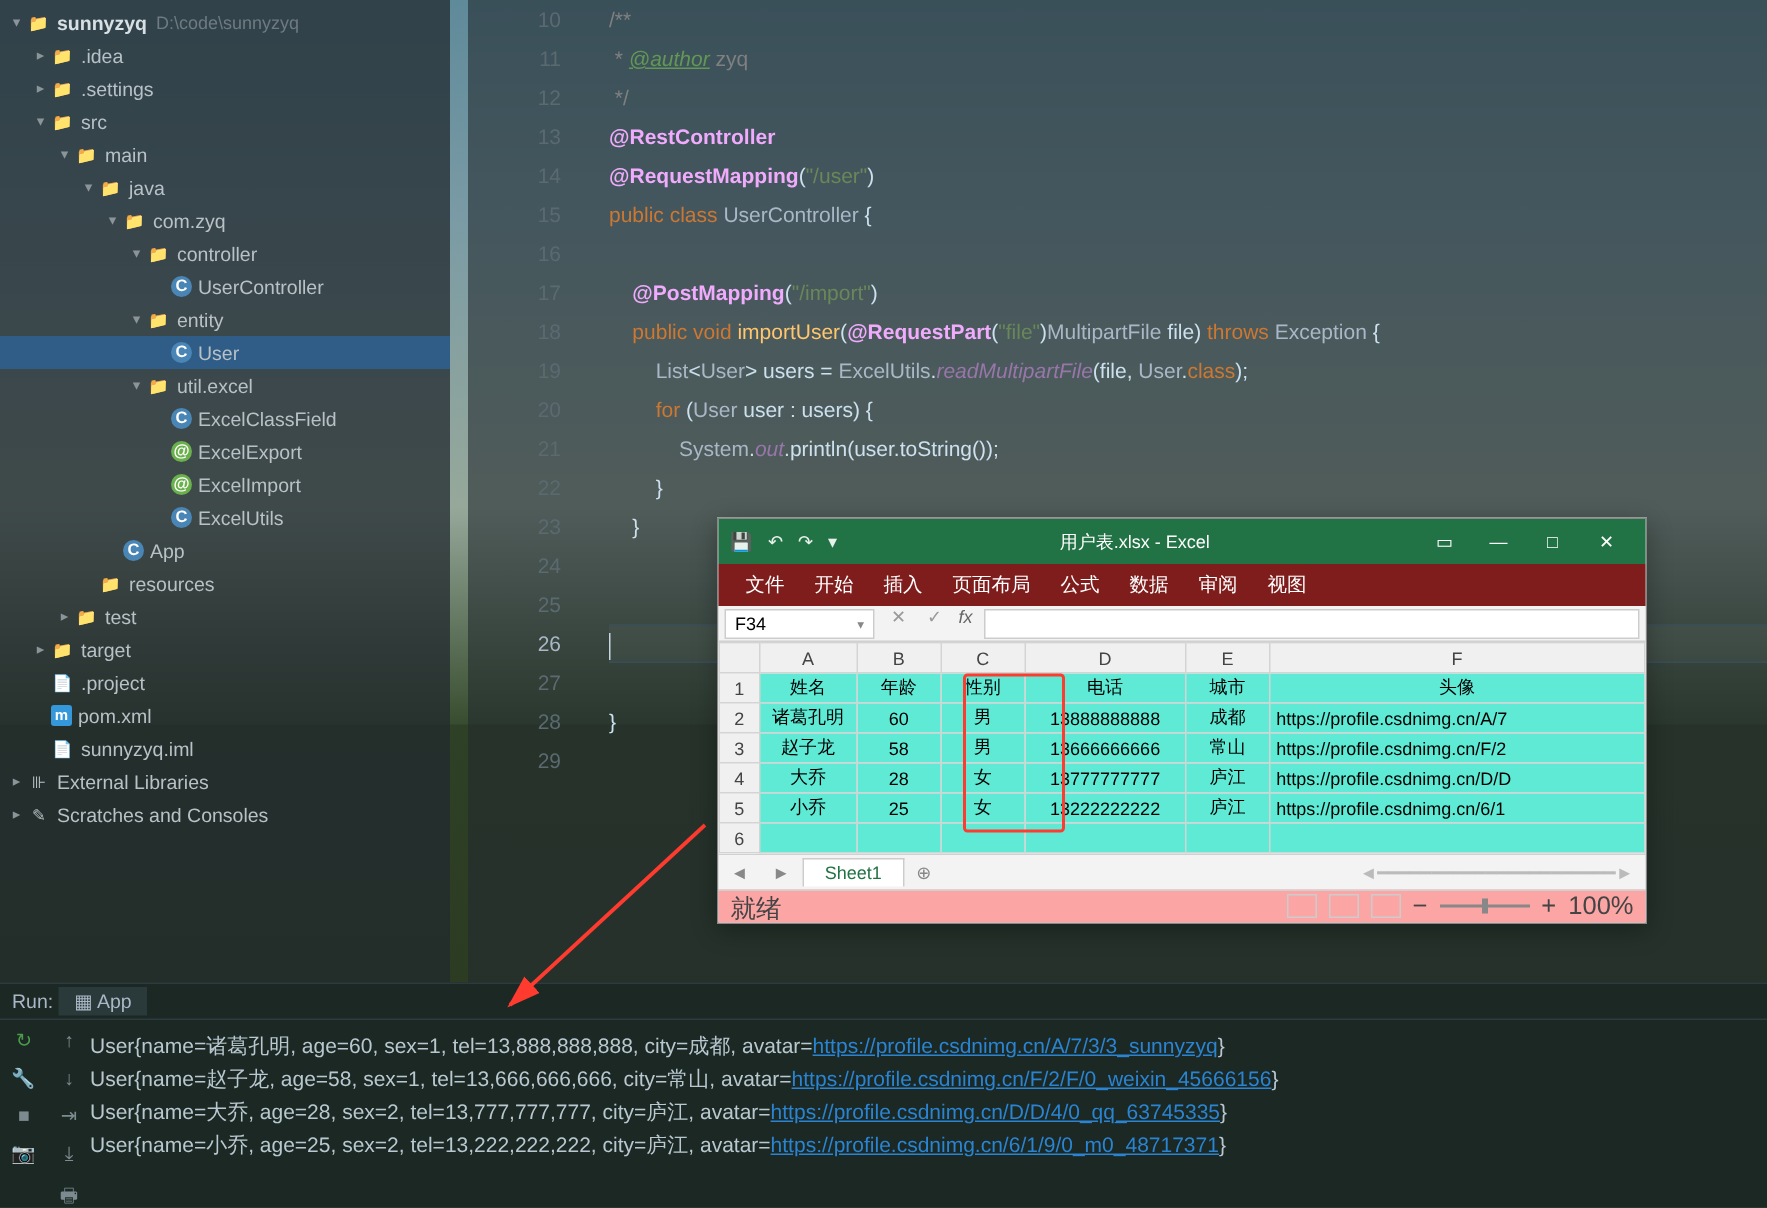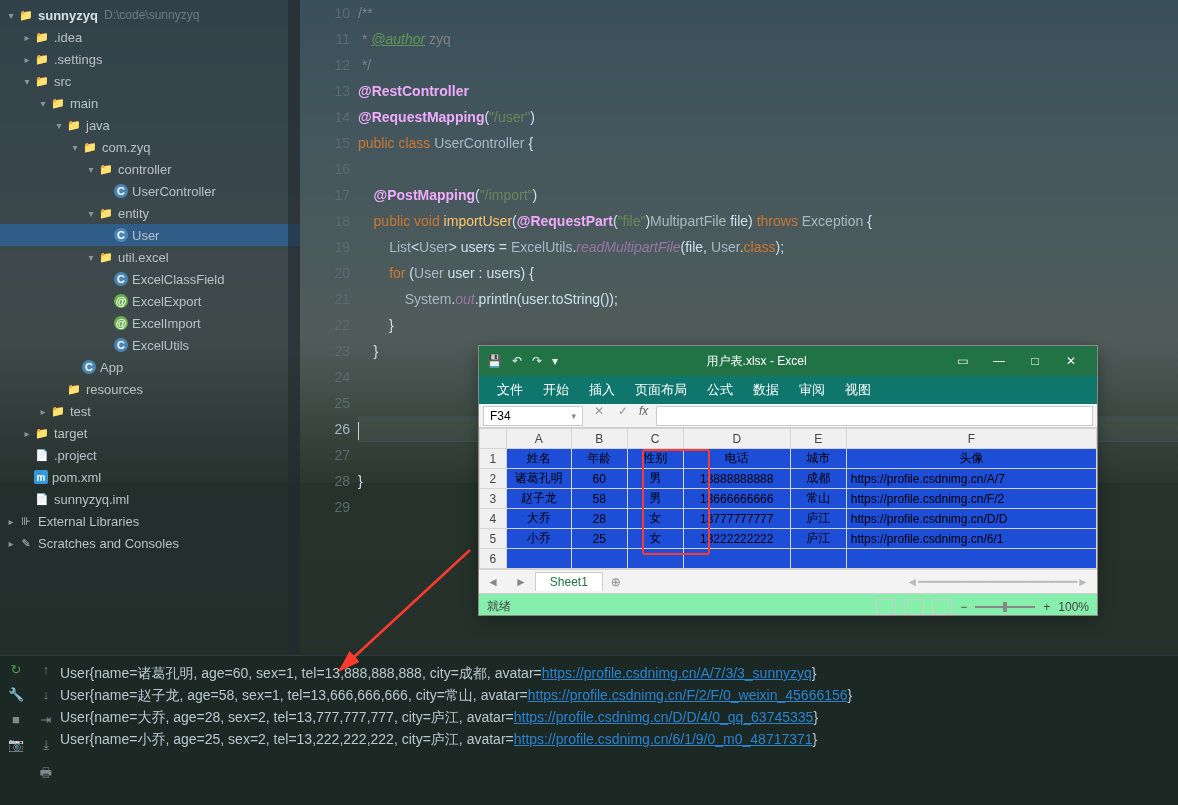--- a/index.html
+++ b/index.html
@@ -23,21 +23,21 @@
 .folder-blue { color: #5da9f6; }
 .folder-orange { color: #e88c3e; }
 .class-icon { background: #4a86b5; border-radius: 50%; width: 14px; height: 14px; color: white; font-weight: bold; }
 .anno-icon { background: #6ab04c; border-radius: 50%; width: 14px; height: 14px; color: white; font-weight: bold; }
 .m-icon { background: #3498db; border-radius: 2px; width: 14px; height: 14px; color: white; font-weight: bold; font-size: 10px; }
 .tree-label { color: #b8c1c6; }
 .tree-label.bold { font-weight: bold; color: #d9e0e4; }
 .tree-path { color: #6e7b82; margin-left: 6px; font-size: 12px; }
 
 
-.editor { position: absolute; left: 288px; top: 0; right: 0; height: 655px; display: flex; z-index: 1; background: rgba(33,42,47,0.6); }
+.editor { position: absolute; left: 312px; top: 0; right: 0; height: 655px; display: flex; z-index: 1; background: rgba(33,42,47,0.6); gap: 24px; }
 .gutter { width: 70px; padding-right: 8px; text-align: right; color: #5b6a71; font-family: "Consolas", monospace; font-size: 14px; line-height: 26px; user-select: none; }
 .gutter-line.active { color: #a9b7c6; }
 .code { flex: 1; font-family: "Consolas", monospace; font-size: 14px; line-height: 26px; color: #cce0ee; white-space: pre; position: relative; }
 .code-line { height: 26px; }
 .caret-line { background: rgba(255,255,255,0.04); border-top: 1px solid #3a4e58; border-bottom: 1px solid #3a4e58; position: relative; }
 .caret { display: inline-block; width: 1px; height: 18px; background: #c8d6e0; vertical-align: middle; }
 .kw { color: #cc7832; }
 .anno { color: #f0abfc; font-weight: bold; }
 .str { color: #6a8759; }
 .type { color: #a9b7c6; }
@@ -46,44 +46,44 @@
 .tag { color: #629755; font-style: italic; text-decoration: underline; }
 .static { font-style: italic; color: #9876aa; }
 
 
 .excel { position: absolute; left: 478px; top: 345px; width: 620px; background: #fff; border: 1px solid #888; z-index: 5; box-shadow: 0 4px 16px rgba(0,0,0,0.3); }
 .excel-titlebar { background: #217346; color: #fff; height: 30px; display: flex; align-items: center; padding: 0 8px; font-size: 12px; }
 .excel-titlebar .qat-icon { margin-right: 10px; opacity: 0.9; }
 .excel-title { flex: 1; text-align: center; }
 .excel-winbtns { display: flex; gap: 0; }
 .excel-winbtn { width: 36px; height: 22px; display: flex; align-items: center; justify-content: center; }
-.excel-ribbon { background: #0f766e; color: #fff; height: 28px; display: flex; align-items: center; padding: 0 8px; font-size: 13px; }
+.excel-ribbon { background: #7f1d1d; color: #fff; height: 28px; display: flex; align-items: center; padding: 0 8px; font-size: 13px; }
 .ribbon-tab { padding: 0 10px; cursor: pointer; }
 .ribbon-right { margin-left: auto; display: flex; align-items: center; gap: 8px; font-size: 12px; }
 .share-btn { background: rgba(255,255,255,0.15); padding: 2px 6px; border-radius: 2px; }
 .formula-bar { background: #f3f3f3; height: 24px; display: flex; align-items: flex-start; border-bottom: 1px solid #d0d0d0; font-size: 12px; }
 .name-box { width: 100px; border: 1px solid #ccc; background: #fff; margin: 2px 4px; padding: 0 6px; height: 20px; display: flex; align-items: center; justify-content: space-between; }
 .fb-btn { width: 24px; text-align: center; color: #999; }
 .fx-label { color: #666; padding: 0 4px; font-style: italic; }
 .fb-input { flex: 1; border: 1px solid #ccc; background: #fff; height: 20px; margin: 2px 4px; }
 
 .grid-wrap { background: #fff; overflow: hidden; }
 .grid { border-collapse: collapse; font-size: 12px; }
-.grid td, .grid th { border: 1px solid #d4d4d4; padding: 1px 4px; height: 20px; text-align: center; background: #1d4ed8; }
+.grid td, .grid th { border: 1px solid #d4d4d4; padding: 1px 4px; height: 20px; text-align: center; background: #5eead4; }
 .grid .colhead { background: #f0f0f0; color: #444; font-weight: normal; }
 .grid .rowhead { background: #f0f0f0; color: #444; width: 28px; text-align: center; }
 .grid .corner { background: #f0f0f0; width: 28px; }
 .highlight-box { position: absolute; border: 2px solid #ff3b30; border-radius: 3px; pointer-events: none; }
 
 .sheet-tabs { background: #f3f3f3; height: 24px; display: flex; align-items: center; border-top: 1px solid #d0d0d0; font-size: 12px; }
 .sheet-tab-nav { padding: 0 8px; color: #888; }
 .sheet-tab { background: #fff; border: 1px solid #ccc; border-bottom: none; padding: 2px 14px; color: #217346; }
 .sheet-new { padding: 0 8px; color: #888; }
 .sheet-scroll { flex: 1; display: flex; justify-content: flex-end; padding-right: 8px; }
-.statusbar { background: #86efac; height: 22px; display: flex; align-items: flex-end; border-top: 1px solid #d0d0d0; font-size: 12px; padding: 0 8px; color: #444; }
+.statusbar { background: #fca5a5; height: 22px; display: flex; align-items: flex-start; border-top: 1px solid #d0d0d0; font-size: 17px; padding: 0 8px; color: #444; }
 .status-left { flex: 1; }
 .status-zoom { display: flex; align-items: center; gap: 8px; }
 .view-btn { width: 20px; height: 16px; border: 1px solid #ccc; }
 
 
 .run-panel { position: absolute; bottom: 0; left: 0; right: 0; height: 150px; background: rgba(25,38,35,0.88); z-index: 3; border-top: 1px solid #2d3a3f; }
 .run-header { height: 24px; display: flex; align-items: center; padding: 0 8px; color: #a9b7c6; font-size: 13px; border-bottom: 1px solid #2d3a3f; }
 .run-header .tab { background: rgba(80,100,110,0.3); padding: 2px 10px; margin-left: 4px; }
 .run-body { display: flex; height: 126px; }
 .run-gutter { width: 32px; display: flex; flex-direction: column; align-items: center; padding-top: 6px; gap: 10px; color: #7d8b91; }
@@ -416,20 +416,24 @@
   <svg class="arrow" style="left:300px; top:340px; width:200px; height:340px;">
     <defs>
         <marker id="ah" markerWidth="10" markerHeight="10" refX="8" refY="3" orient="auto">
           <path d="M0,0 L0,6 L9,3 z" fill="#ff3b30"></path>
         </marker>
       </defs>
     <line x1="170" y1="210" x2="40" y2="330" stroke="#ff3b30" stroke-width="2.5" marker-end="url(#ah)"></line>
   </svg>
 
   <div class="run-panel">
+    <div class="run-header">
+      <span>Run:</span>
+      <span class="tab">▦ <span>App</span></span>
+    </div>
     <div class="run-body">
       <div class="run-gutter">
         <span style="color:#4c9a4c">↻</span>
         <span>🔧</span>
         <span>■</span>
         <span>📷</span>
       </div>
       <div class="run-gutter2">
         <span>↑</span>
         <span>↓</span>

